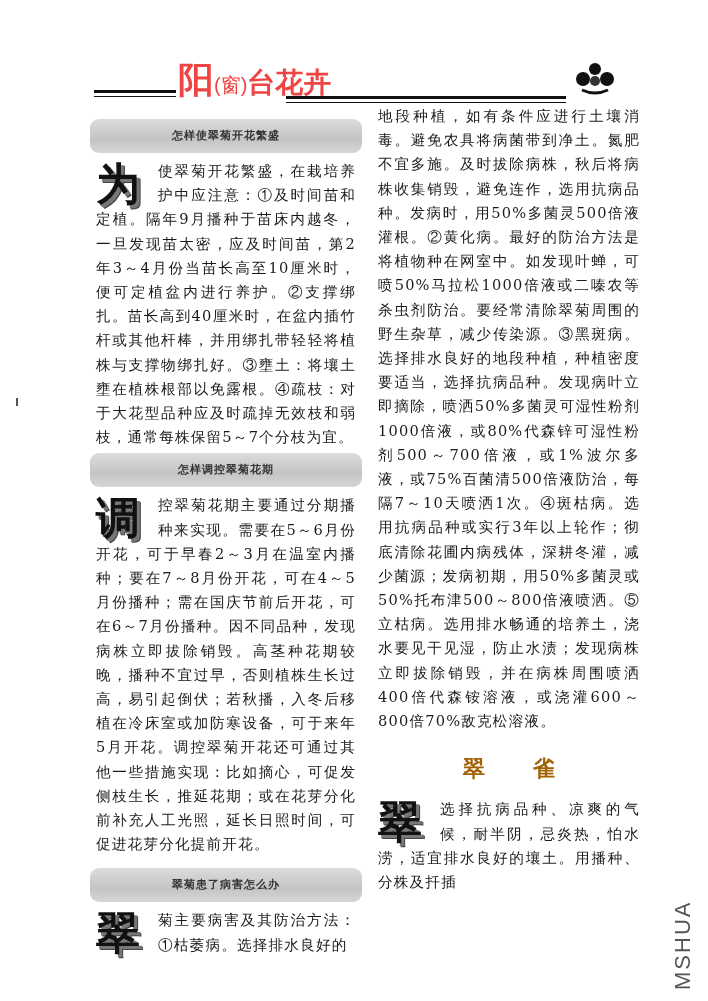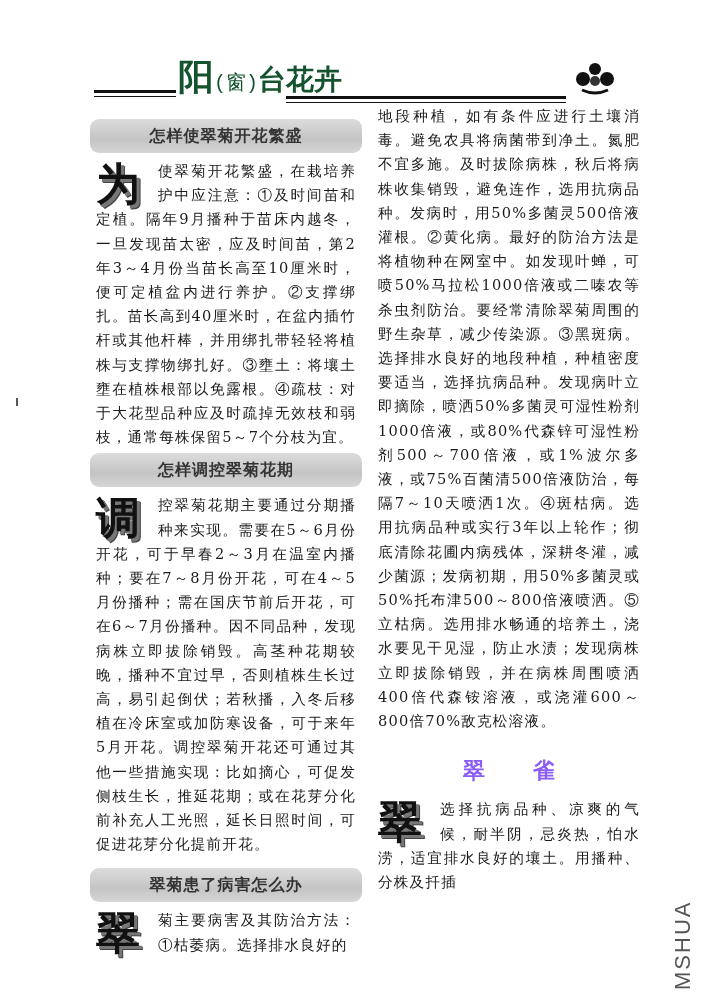--- a/index.html
+++ b/index.html
@@ -5,42 +5,42 @@
   html, body { margin:0; padding:0; }
   body {
     width:708px; height:1001px; background:#ffffff; position:relative; overflow:hidden;
     font-family: "DejaVu Serif", "Liberation Serif", serif; color:#1a1a1a;
   }
   .header { position:absolute; left:86px; top:60px; width:552px; height:44px; }
   .header .rule-left { position:absolute; left:8px; top:30px; width:82px; height:0; border-top:3px solid #111; }
   .header .rule-left2 { position:absolute; left:8px; top:36px; width:82px; height:0; border-top:1px solid #111; }
   .header .rule-right { position:absolute; left:200px; top:36px; width:280px; height:0; border-top:3px solid #111; }
   .header .rule-right2 { position:absolute; left:200px; top:42px; width:280px; height:0; border-top:1px solid #111; }
-  .header .title { position:absolute; left:92px; top:0px; font-family:Liberation Mono, monospace; font-size:28px; font-weight:bold; color:#14532d; white-space:nowrap; line-height:40px;text-align:right; }
+  .header .title { position:absolute; left:92px; top:0px; font-family:Liberation Sans, sans-serif; font-size:28px; font-weight:bold; color:#ef4444; white-space:nowrap; line-height:40px;text-align:right; }
   .header .title .big { font-size:36px; font-weight:900; }
   .header .title .paren { font-size:20px; font-weight:normal; }
   .logo { position:absolute; left:570px; top:60px; width:50px; height:40px; }
   .col { position:absolute; font-size:14.6px; line-height:24.2px; letter-spacing:1.2px; text-align:justify; }
   .col-left { left:96px; top:115px; width:260px; }
   .col-right { left:378px; top:104px; width:262px; }
   .banner {
     background: linear-gradient(180deg,#dcdcdc,#c4c4c4 60%,#d6d6d6);
     border-radius:9px; height:34px; margin:4px 0 6px -6px; width:272px;
     display:flex; align-items:center; justify-content:center;
-    font-family:"DejaVu Sans", sans-serif; font-size:16px; font-weight:bold; color:#333; letter-spacing:1px;
+    font-family:"DejaVu Sans", sans-serif; font-size:11px; font-weight:bold; color:#333; letter-spacing:1px;
   }
   .para { margin:0; }
   .drop {
     float:left; width:52px; height:46px; margin:2px 10px 0 0;
     font-family:"DejaVu Sans", sans-serif; font-size:44px; font-weight:900; line-height:46px; color:#111;
     text-shadow: 3px 3px 0 #777, 4px 4px 0 #444;
   }
   .section-title {
-    text-align:center; font-family:Liberation Sans, sans-serif; font-size:22px; font-weight:bold;
-    letter-spacing:48px; margin:26px 0 14px 48px; color:#8b5cf6;
+    text-align:center; font-family:Liberation Mono, monospace; font-size:22px; font-weight:bold;
+    letter-spacing:48px; margin:26px 0 14px 48px; color:#a16207;
   }
   .stray { position:absolute; left:16px; top:398px; width:2px; height:8px; background:#555; }
   .watermark {
     position:absolute; left:670px; top:880px; width:30px; height:110px;
     font-family:"Liberation Sans", sans-serif; font-size:22px; color:#555; letter-spacing:2px;
     writing-mode:vertical-rl; transform:rotate(180deg); text-align:left;
   }
 </style>
 </head>
 <body>

